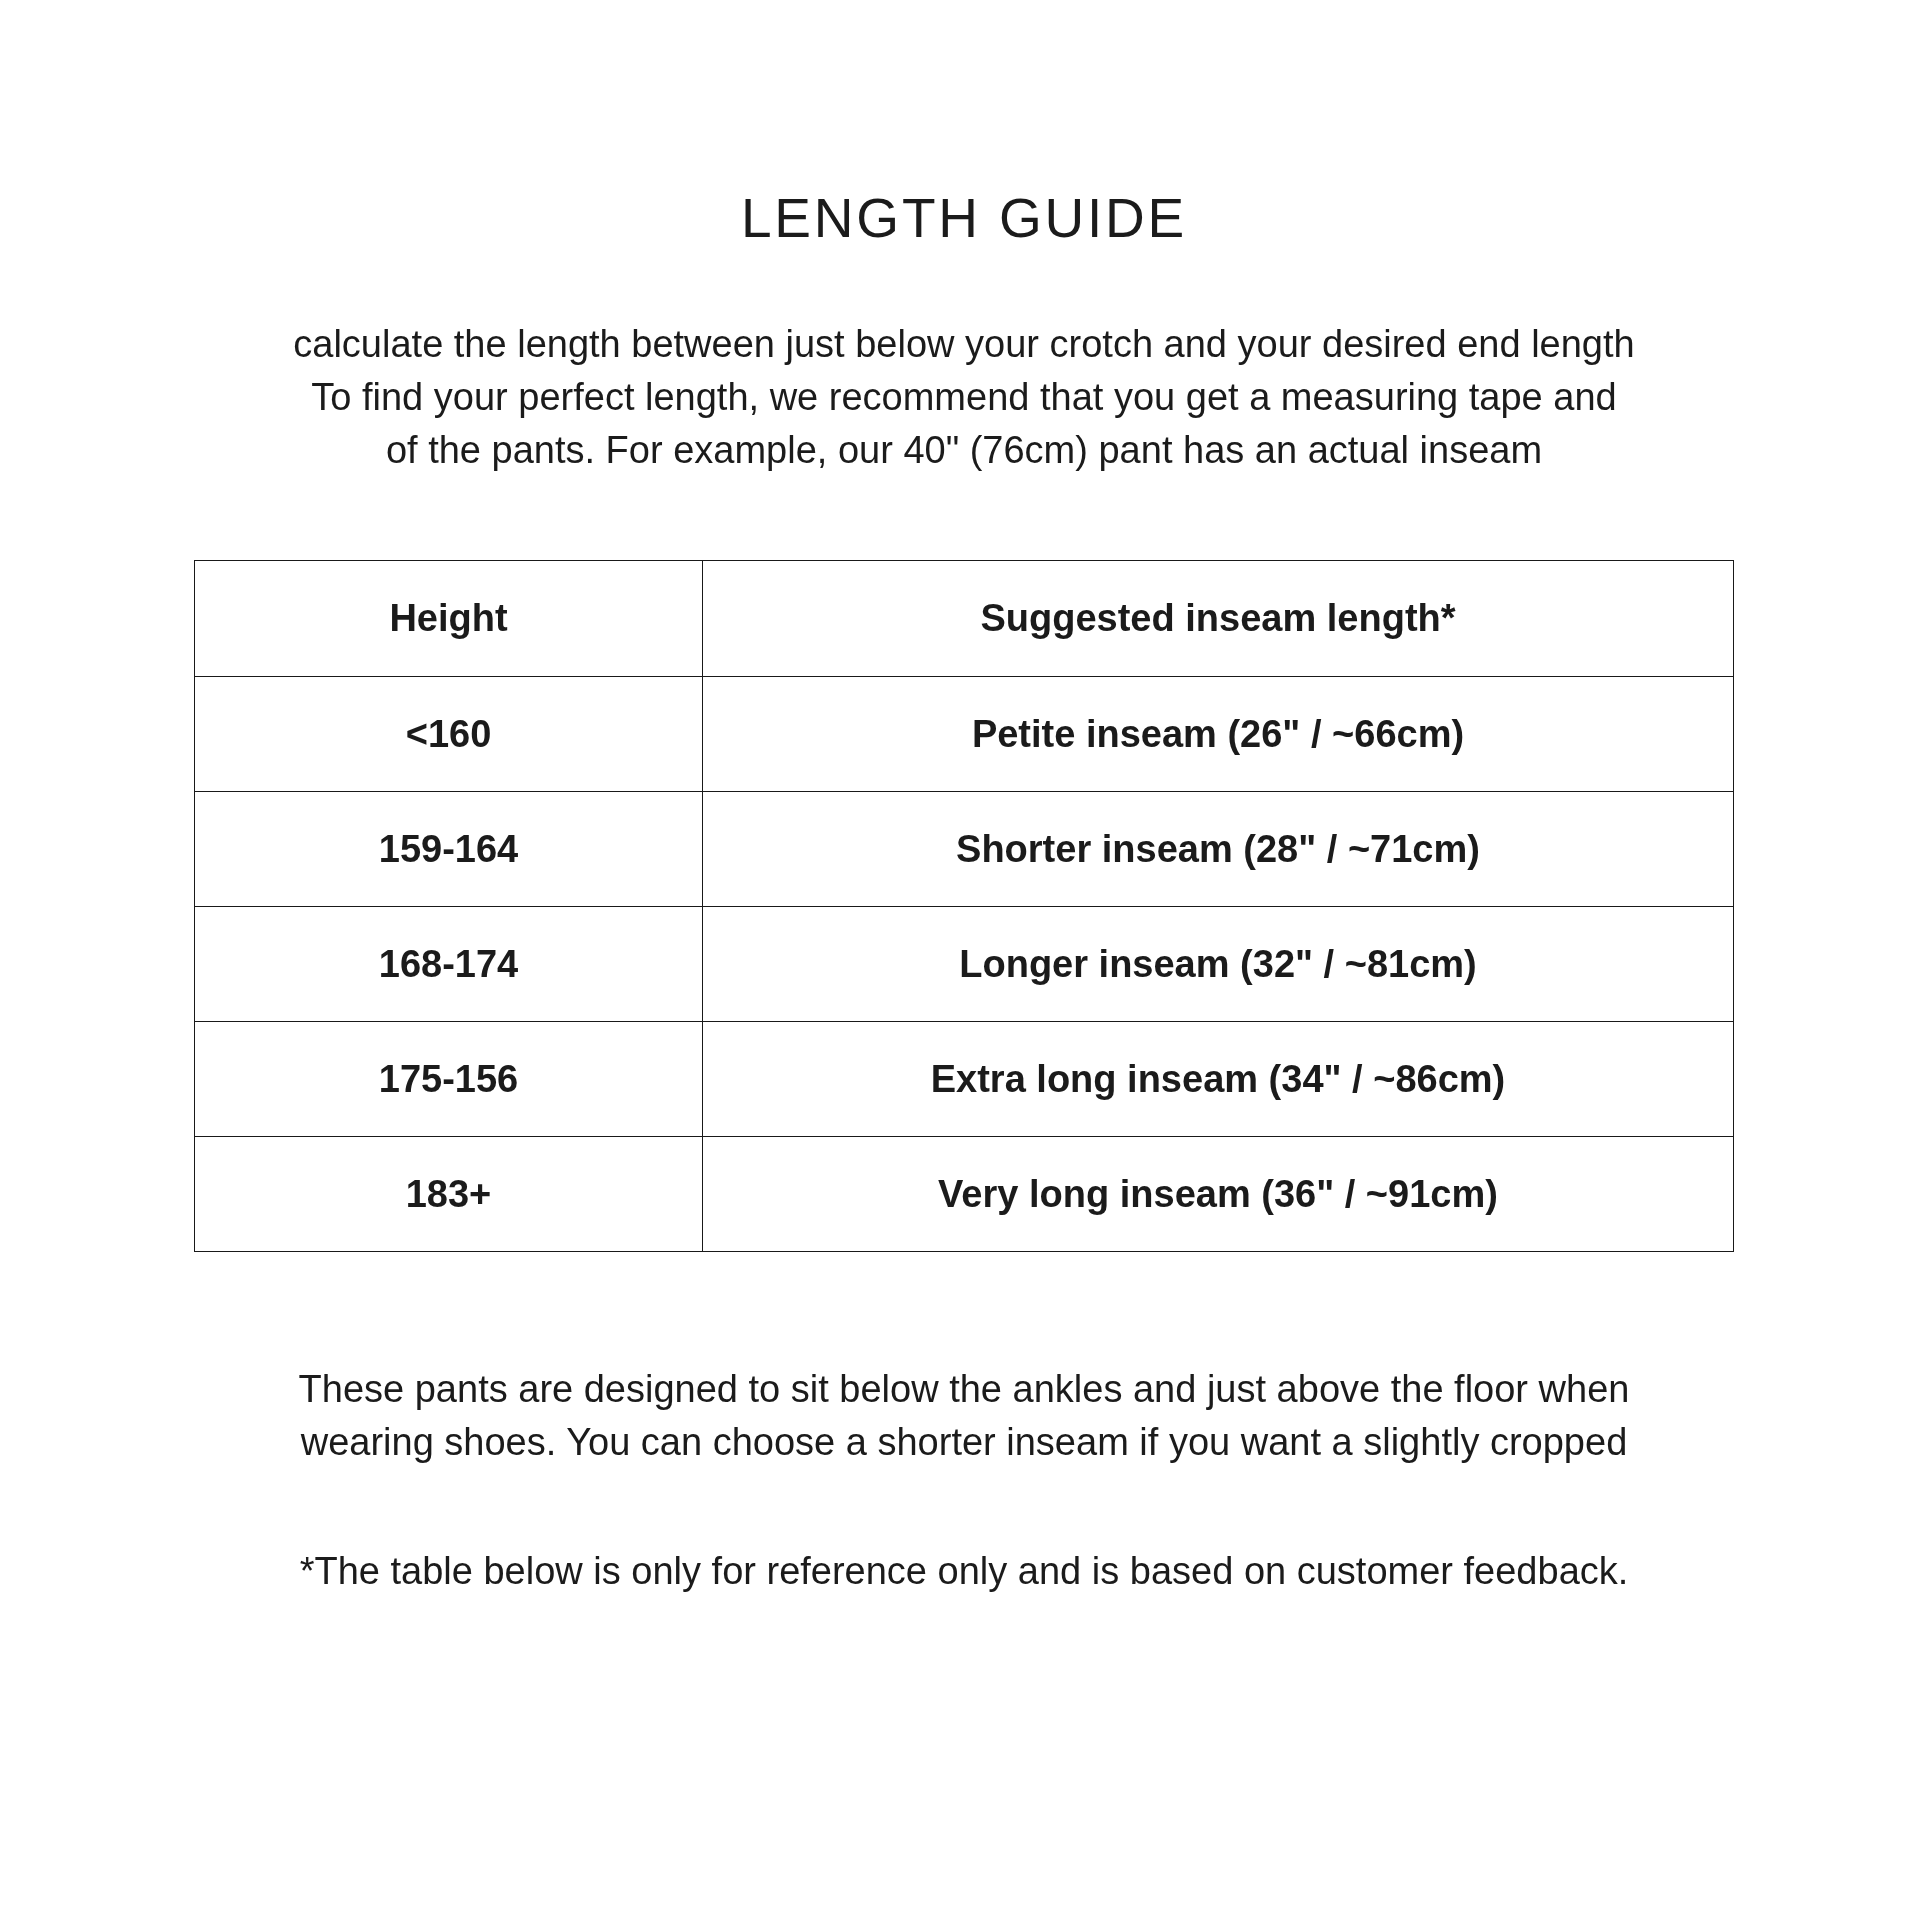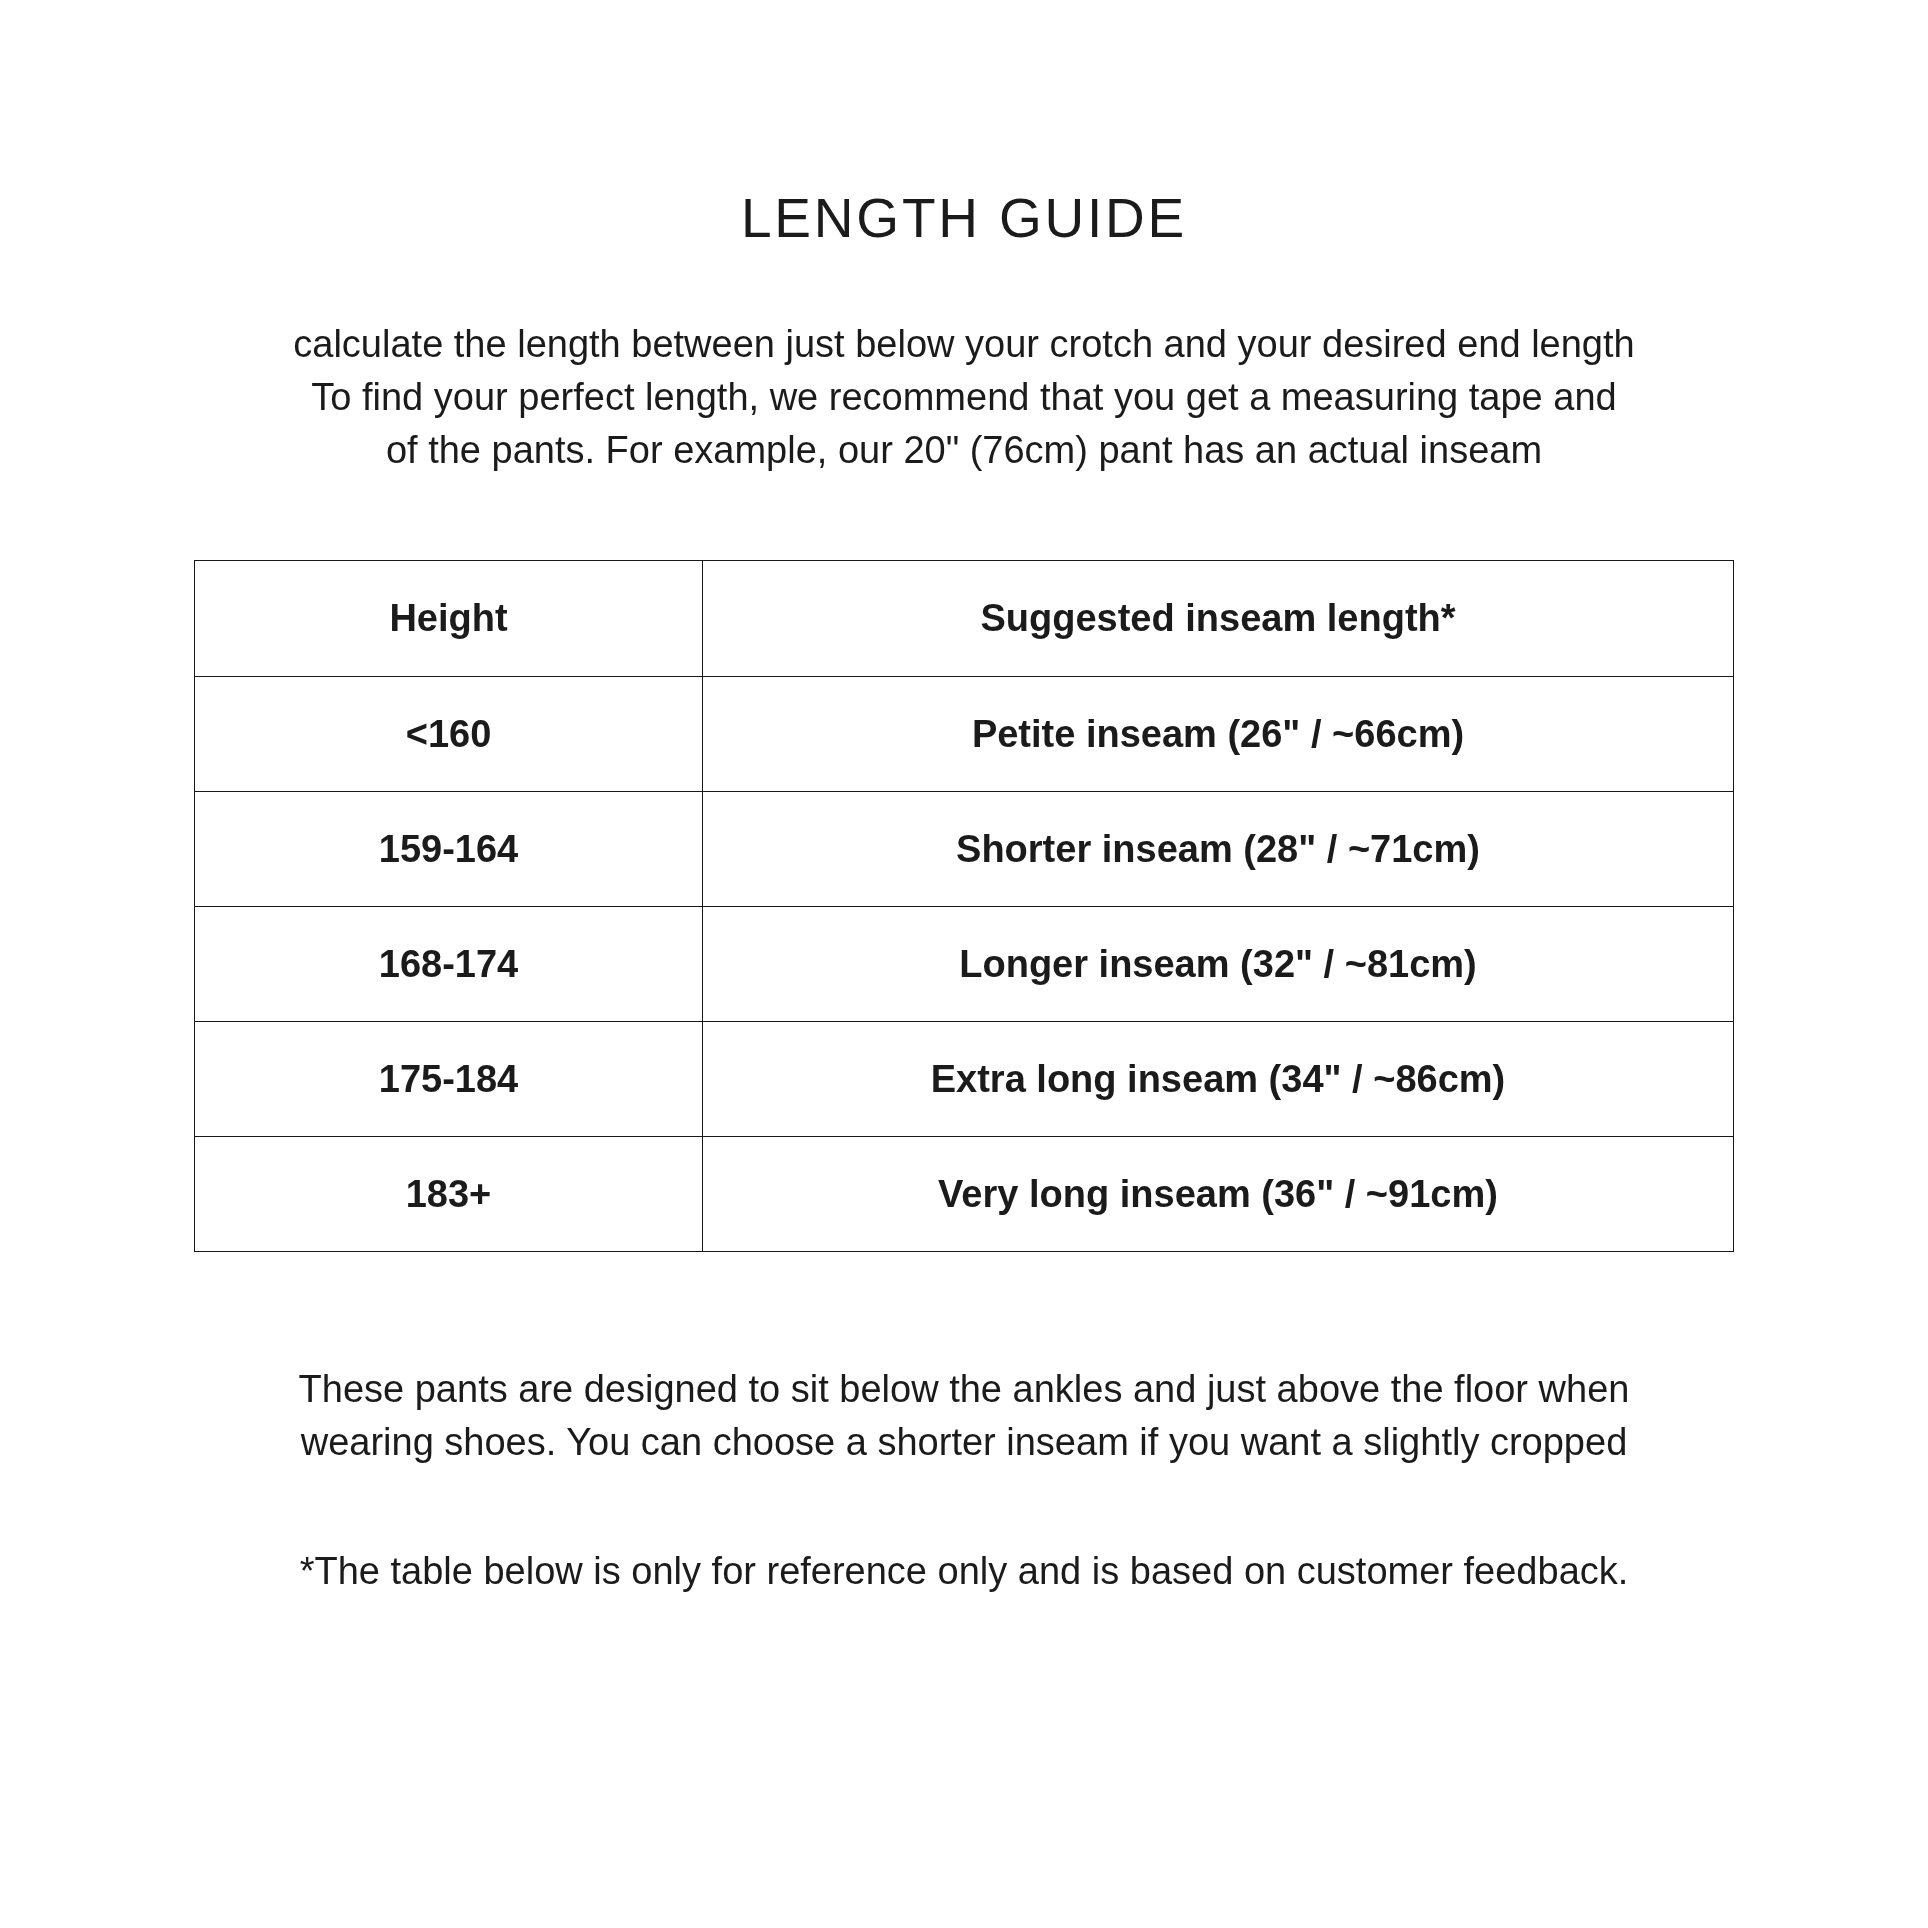--- a/index.html
+++ b/index.html
@@ -71,21 +71,21 @@
 </head>
 <body>
 
 <div class="page">
 
   <h1 class="title">LENGTH GUIDE</h1>
 
   <p class="paragraph intro">
     <span class="line">calculate the length between just below your crotch and your desired end length</span>
     <span class="line">To find your perfect length, we recommend that you get a measuring tape and</span>
-    <span class="line">of the pants. For example, our 20" (76cm) pant has an actual inseam</span>
+    <span class="line">of the pants. For example, our 40" (76cm) pant has an actual inseam</span>
   </p>
 
   <table class="guide">
     <thead>
       <tr>
         <th>Height</th>
         <th>Suggested inseam length*</th>
       </tr>
     </thead>
     <tbody>
@@ -95,21 +95,21 @@
       </tr>
       <tr>
         <td>159-164</td>
         <td>Shorter inseam (28" / ~71cm)</td>
       </tr>
       <tr>
         <td>168-174</td>
         <td>Longer inseam (32" / ~81cm)</td>
       </tr>
       <tr>
-        <td>175-184</td>
+        <td>175-156</td>
         <td>Extra long inseam (34" / ~86cm)</td>
       </tr>
       <tr>
         <td>183+</td>
         <td>Very long inseam (36" / ~91cm)</td>
       </tr>
     </tbody>
   </table>
 
   <p class="paragraph note">

